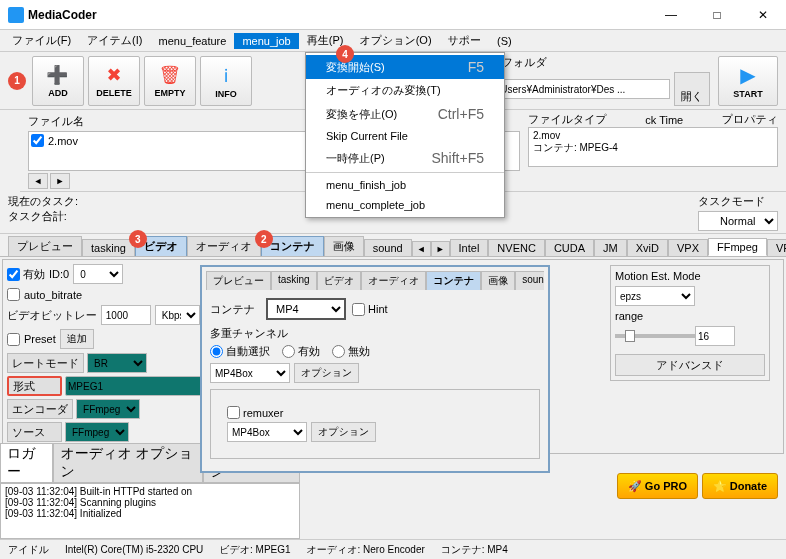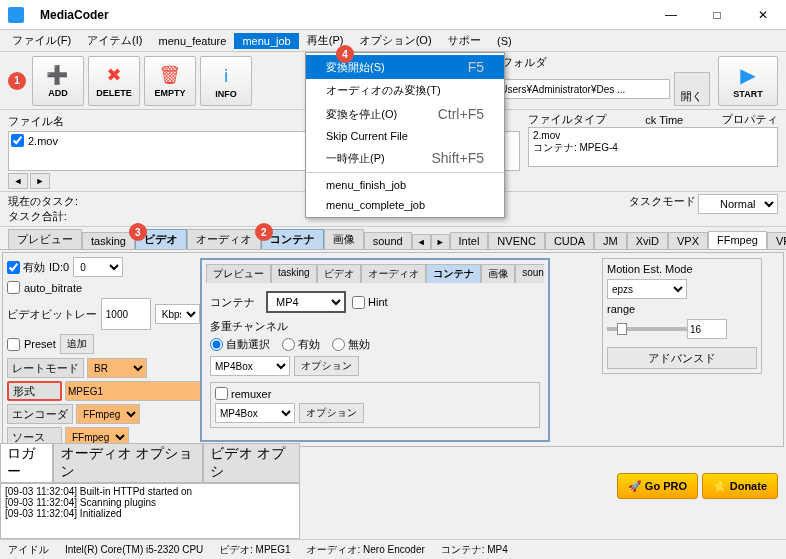--- a/index.html
+++ b/index.html
@@ -19,21 +19,21 @@
       height: 30px;
       display: flex;
       align-items: center;
       padding: 0 8px;
       border-bottom: 1px solid #ccc;
       position: relative;
     }
     .title-bar-logo {
       display: flex;
       align-items: center;
-      gap: 16px;
+      gap: 4px;
       font-weight: bold;
       font-size: 12px;
     }
     .logo-icon {
       width: 16px;
       height: 16px;
       background: #2196F3;
       border-radius: 2px;
     }
     .title-bar-controls {
@@ -178,20 +178,21 @@
       align-items: center;
     }
 
     
     .file-area {
       background: #f0f0f0;
       padding: 2px 8px;
       display: flex;
       gap: 8px;
       border-bottom: 1px solid #ccc;
+      margin-left: 20px;
     }
     .file-list-section {
       flex: 1;
     }
     .file-header { font-size: 11px; padding: 2px 0; }
     .file-list {
       height: 40px;
       background: white;
       border: 1px solid #bbb;
       padding: 2px;
@@ -308,21 +309,21 @@
       font-size: 11px;
     }
     .select-sm {
       height: 20px;
       border: 1px solid #bbb;
       background: white;
       font-size: 10px;
       padding: 0 2px;
     }
     .input-sm {
-      height: 32px;
+      height: 20px;
       border: 1px solid #bbb;
       background: white;
       font-size: 10px;
       padding: 0 4px;
     }
     .label-sm { font-size: 11px; }
     .btn-sm {
       height: 20px;
       padding: 0 6px;
       border: 1px solid #bbb;
@@ -405,34 +406,34 @@
     }
     .submuxer-select {
       height: 20px;
       width: 80px;
       border: 1px solid #bbb;
       background: white;
       font-size: 10px;
     }
     .remuxer-section {
       border: 1px solid #bbb;
-      padding: 4px;
+      padding: 16px;
       margin-bottom: 4px;
     }
     .remuxer-label { font-size: 11px; margin-bottom: 3px; }
     .remuxer-row {
       display: flex;
       align-items: center;
       gap: 4px;
     }
 
     
     .motion-panel {
       position: absolute;
-      right: 24px;
+      right: 16px;
       top: 8px;
       width: 160px;
       border: 1px solid #bbb;
       background: #f0f0f0;
       padding: 4px;
       z-index: 50;
     }
     .motion-title { font-size: 11px; margin-bottom: 4px; }
     .motion-select {
       height: 20px;
@@ -582,21 +583,21 @@
 
     .outlined-box {
       border: 2px solid #e74c3c;
       border-radius: 2px;
     }
 
     
     .taskmode-area {
       margin-left: 16px;
       display: flex;
-      flex-direction: row;
+      flex-direction: column;
       gap: 2px;
     }
     .taskmode-label { font-size: 11px; }
     .taskmode-select {
       height: 20px;
       width: 80px;
       border: 1px solid #bbb;
       background: white;
       font-size: 11px;
       padding-left: 17px;
@@ -620,21 +621,21 @@
       display: flex;
       align-items: center;
       padding: 0 4px;
     }
     .form-label.highlighted {
       border: 2px solid #e74c3c;
     }
     .form-value {
       height: 20px;
       border: 1px solid #bbb;
-      background: #fdba74;
+      background: #0f766e;
       font-size: 10px;
       padding: 0 2px;
       min-width: 60px;
     }
   </style>
 </head>
 <body>
 
 <div class="title-bar">
   <div class="title-bar-logo">

